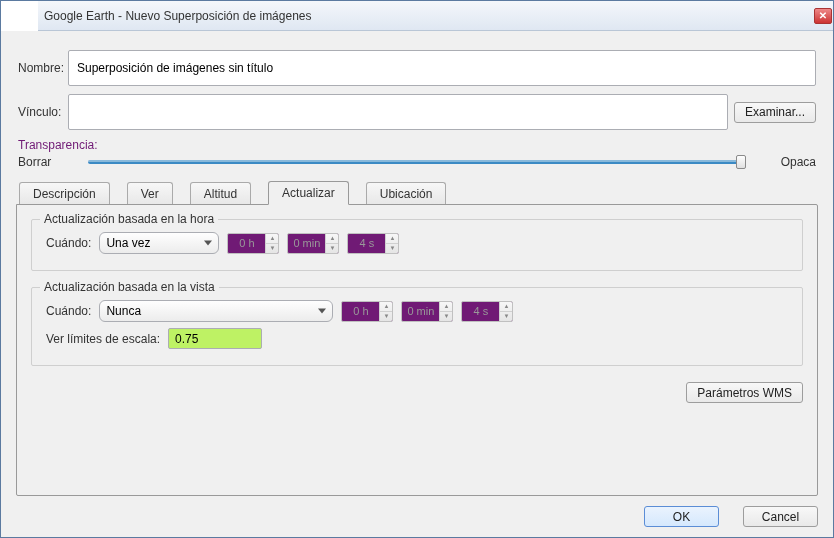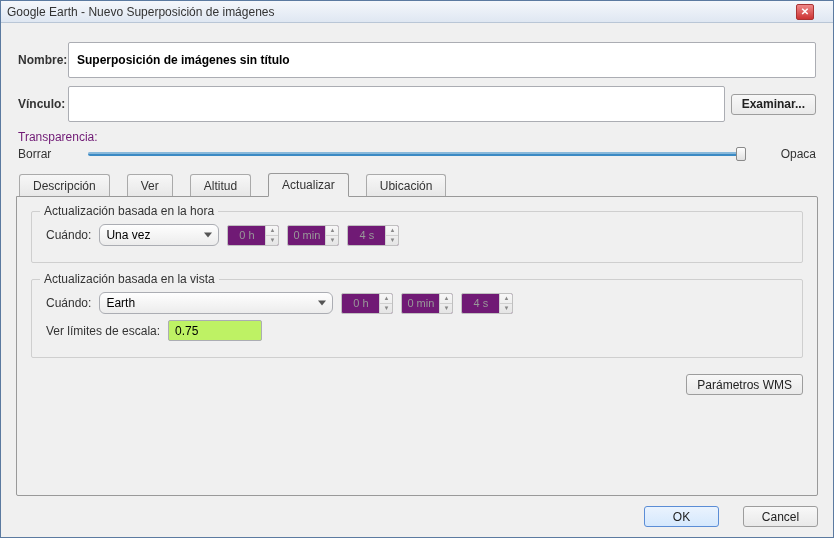--- a/index.html
+++ b/index.html
@@ -11,26 +11,27 @@
     width: 834px; height: 538px;
     overflow: hidden;
   }
   .window {
     width: 834px; height: 538px;
     border: 1px solid #5b7aa0;
     background: #fff;
     display: flex; flex-direction: column;
   }
   .titlebar {
-    height: 22px;
+    height: 30px;
     background: linear-gradient(#f4f7fb, #dfe7f2);
     border-bottom: 1px solid #b9c6d6;
     display: flex; align-items: center;
-    padding: 0 19px 0 6px;
+    padding: 0 1px 0 6px;
     color: #333;
+    margin-left: 37px;
   }
   .titlebar .title { flex: 1; font-size: 12px; }
   .titlebar .close-btn {
     width: 18px; height: 16px;
     background: linear-gradient(#e88, #c33);
     border: 1px solid #a33;
     border-radius: 2px;
     display: flex; align-items: center; justify-content: center;
     color: #fff; font-size: 10px; font-weight: bold;
     cursor: pointer;
@@ -40,21 +41,20 @@
     background: #f0f0f0;
     padding: 15px 15px 10px 15px;
     display: flex; flex-direction: column;
   }
   .panel-top {
     padding: 4px 2px 10px 2px;
   }
   .row {
     display: flex; align-items: center;
     margin-bottom: 8px;
-    font-weight: bold;
   }
   .row .lbl {
     width: 50px;
     color: #333;
   }
   .text-input {
     flex: 1;
     height: 36px;
     border: 1px solid #abadb3;
     border-radius: 2px;
@@ -306,21 +306,21 @@
                 </div>
             </div>
           </div>
         </div>
 
         <div class="group">
           <span class="legend">Actualización basada en la vista</span>
           <div class="field-row">
             <span class="flbl" style="margin-left:4px;">Cuándo:</span>
             <div class="select wide">
-              <span>Earth</span>
+              <span>Nunca</span>
               <span class="caret"></span>
             </div>
             <div class="spinner disabled">
               <span class="sp-val">0 h</span>
               <div class="sp-btns">
                   <div>▲</div>
                   <div>▼</div>
                 </div>
             </div>
             <div class="spinner disabled">

